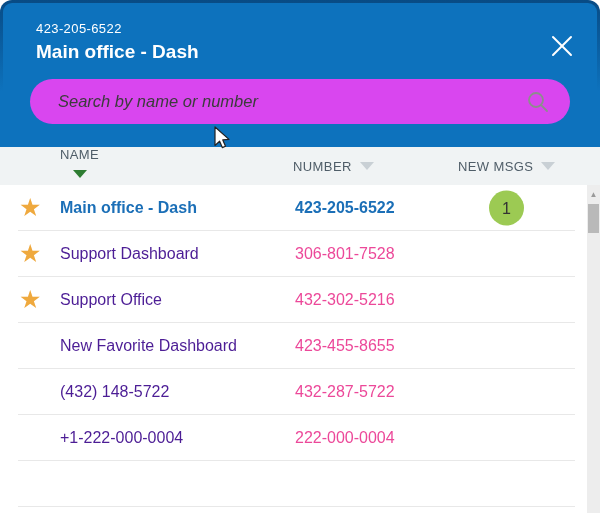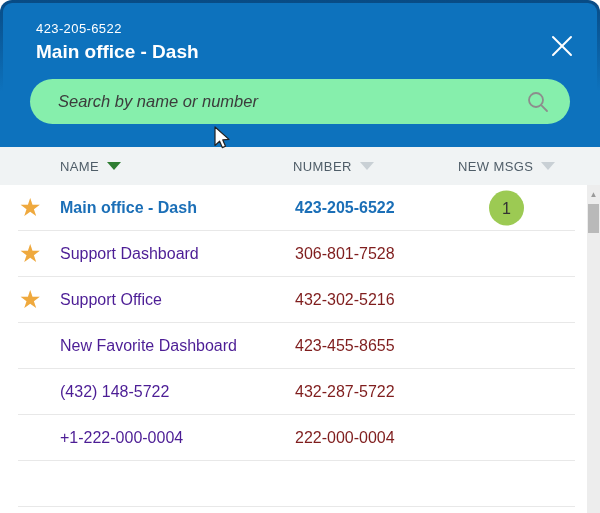--- a/index.html
+++ b/index.html
@@ -17,47 +17,47 @@
     background:linear-gradient(180deg,var(--panel-blue-dark) 0%,var(--panel-blue) 62%);
     border-radius:12px 12px 0 0;}
   .blue-inner{position:absolute;top:3px;left:3px;right:3px;height:144px;
     background:var(--panel-blue);border-radius:9px 9px 0 0;}
   .header-phone{position:absolute;left:33px;top:18px;font-size:13px;color:#fff;letter-spacing:.4px;}
   .header-title{position:absolute;left:33px;top:38px;font-size:19px;font-weight:700;color:#fff;}
   .close-btn{position:absolute;right:18px;top:26px;width:34px;height:34px;border:none;
     background:transparent;cursor:pointer;display:flex;align-items:center;justify-content:center;}
 
   
-  .search-pill{position:absolute;left:27px;right:27px;top:76px;height:45px;background:#86efac;
+  .search-pill{position:absolute;left:27px;right:27px;top:76px;height:45px;background:#d946ef;
     border-radius:23px;display:flex;align-items:center;padding:0 20px 0 28px;}
   .search-input{flex:1;border:none;outline:none;background:transparent;font-style:italic;
     font-size:16.5px;color:#3c3c3c;font-family:"Liberation Sans",sans-serif;}
   .search-input::placeholder{color:#3c3c3c;opacity:1;}
   .search-icon{flex:0 0 auto;}
 
   
   .table-header{position:absolute;top:147px;left:0;width:600px;height:38px;
     background:var(--header-band-bg);}
   .col{position:absolute;top:0;height:38px;display:flex;align-items:center;gap:8px;
     font-size:13px;color:#4f5d68;letter-spacing:.4px;cursor:pointer;}
-  .col-name{left:60px;} .col-number{left:285px;margin-left:8px;} .col-msgs{left:458px;}
+  .col-name{left:60px;flex-direction:column;} .col-number{left:285px;margin-left:8px;} .col-msgs{left:458px;}
   .tri{width:0;height:0;border-left:7px solid transparent;border-right:7px solid transparent;
     border-top:8px solid #c9d0d5;}
   .tri.active{border-top-color:var(--sort-active-green);}
 
   
   .rows{position:absolute;top:185px;left:0;width:587px;bottom:0;overflow:hidden;background:#fff;}
   .row{position:relative;height:46px;cursor:pointer;}
   .row::after{content:"";position:absolute;left:18px;right:12px;bottom:0;height:1px;
     background:var(--divider);}
   .star{position:absolute;left:19px;top:50%;transform:translateY(-52%);font-size:25px;
     line-height:1;color:var(--star-gold);}
   .name{position:absolute;left:60px;top:50%;transform:translateY(-50%);font-size:16px;color:#4c1d95;
     white-space:nowrap;}
-  .number{position:absolute;left:295px;top:50%;transform:translateY(-50%);font-size:16px;color:#7f1d1d;
+  .number{position:absolute;left:295px;top:50%;transform:translateY(-50%);font-size:16px;color:#ec4899;
     white-space:nowrap;}
   .badge{position:absolute;left:489px;top:50%;transform:translateY(-50%);width:35px;height:35px;
     border-radius:50%;background:var(--badge-green);display:flex;align-items:center;
     justify-content:center;font-size:16px;color:#333;}
   .row.highlighted .name,.row.highlighted .number{color:var(--link-blue);font-weight:700;}
 
   
   .scrollbar{position:absolute;top:185px;right:0;bottom:0;width:13px;background:#ededed;}
   .sb-arrow{position:absolute;top:5px;left:0;width:13px;text-align:center;font-size:8px;
     color:#9a9a9a;cursor:pointer;line-height:10px;}

